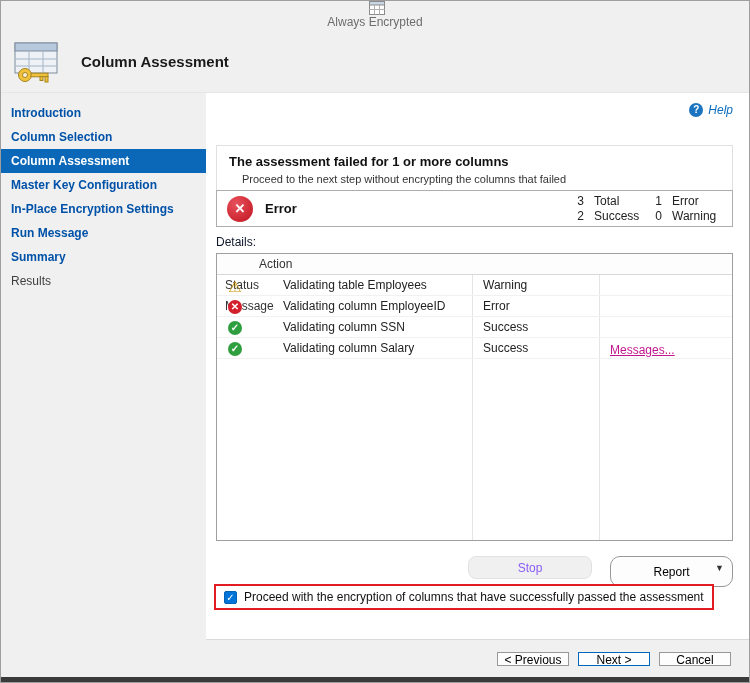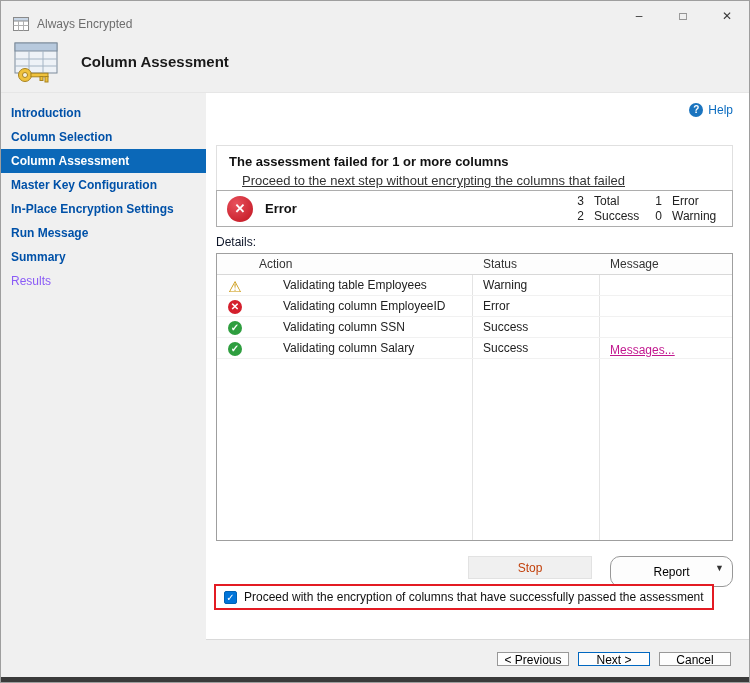--- a/index.html
+++ b/index.html
@@ -1,78 +1,78 @@
 <!DOCTYPE html>
 <html><head>
 <meta charset="utf-8">
 <style>
   * { box-sizing: border-box; margin: 0; padding: 0; }
   body { font-family: "Liberation Sans", sans-serif; background: #ffffff; }
   .window { position: relative; width: 750px; height: 683px; background: #f0f0f0; border: 1px solid #9e9e9e; overflow: hidden; }
 
   
-  .titlebar { position: absolute; top: 0; left: 0; right: 0; height: 30px; display: flex; align-items: flex-end; background: #f0f0f0; }
+  .titlebar { position: absolute; top: 0; left: 0; right: 0; height: 30px; display: flex; align-items: center; background: #f0f0f0; flex-direction: column; }
   .titlebar .app-ico { margin: 0 8px 0 12px; display: inline-flex; }
   .titlebar .t-title { font-size: 12px; color: #6d6d6d; }
   .win-controls { margin-left: auto; display: flex; height: 100%; }
   .win-btn { width: 44px; height: 100%; display: flex; align-items: center; justify-content: center; font-size: 12px; color: #3a3a3a; cursor: pointer; }
 
   
   .app-header { position: absolute; top: 30px; left: 0; right: 0; height: 62px; background: #f0f0f0; border-bottom: 1px solid #e6e6e6; }
   .app-header .hdr-ico { position: absolute; left: 10px; top: 9px; }
   .app-header .hdr-title { position: absolute; left: 80px; top: 22px; font-size: 15px; font-weight: bold; color: #1a1a1a; }
 
   
   .sidebar { position: absolute; top: 92px; left: 0; width: 205px; bottom: 5px; background: #f0f0f0; padding-top: 8px; }
   .nav-item { padding: 5px 4px 5px 10px; font-size: 12px; font-weight: bold; color: #0051a8; cursor: pointer; }
   .nav-item.active { background: #0b68b8; color: #ffffff; }
-  .nav-item.dim { color: #8b5cf6; font-weight: normal; cursor: default; }
+  .nav-item.dim { color: #404040; font-weight: normal; cursor: default; }
 
   
   .main { position: absolute; top: 92px; left: 205px; right: 0; bottom: 5px; display: flex; flex-direction: column; }
   .content { flex: 1; position: relative; background: #ffffff; }
 
   .help { position: absolute; top: 10px; right: 16px; display: flex; align-items: center; gap: 5px; cursor: pointer; }
   .help-ico { width: 14px; height: 14px; border-radius: 50%; background: #1a74bf; color: #fff; font-size: 10px; font-weight: bold; line-height: 14px; text-align: center; }
-  .help-label { font-size: 12px; color: #0b6cc0; }
+  .help-label { font-size: 12px; color: #0b6cc0; font-style: italic; }
 
   .banner { position: absolute; left: 10px; right: 16px; top: 52px; background: #fff; border: 1px solid #e0e0e0; padding: 8px 28px 10px 12px; }
   .banner-title { font-size: 13px; font-weight: bold; color: #111; }
-  .banner-sub { font-size: 13px; color: #333; margin: 4px 0 0 13px; text-decoration: underline; }
+  .banner-sub { font-size: 11px; color: #333; margin: 4px 0 0 13px; }
 
   .statusbox { position: absolute; left: 10px; right: 16px; top: 97px; height: 37px; background: #fff; border: 1px solid #adadad; display: flex; align-items: center; padding: 0 10px; gap: 12px; }
   .big-error { width: 26px; height: 26px; border-radius: 50%; background: radial-gradient(circle at 35% 30%, #e8515c, #c0131f); color: #fff; font-size: 13px; font-weight: bold; line-height: 26px; text-align: center; flex: 0 0 auto; }
   .status-label { font-size: 13px; font-weight: bold; color: #111; }
   .spacer { flex: 1; }
   .stats { display: grid; grid-template-columns: 14px 56px 14px 56px; column-gap: 4px; row-gap: 1px; font-size: 12px; color: #222; }
   .stats .num { text-align: right; }
   .stats .lbl { text-align: left; padding-left: 6px; }
 
   .details-label { position: absolute; left: 10px; top: 142px; font-size: 12px; color: #0f172a; }
 
   .tablebox { position: absolute; left: 10px; right: 16px; top: 160px; height: 288px; background: #fff; border: 1px solid #9f9f9f; overflow: hidden; }
   .vline { position: absolute; top: 0; bottom: 0; width: 1px; background: #e4e4e4; }
   .vline.v1 { left: 255px; } .vline.v2 { left: 382px; }
-  .thead { position: relative; display: flex; height: 21px; line-height: 21px; border-bottom: 1px solid #d8d8d8; font-size: 12px; color: #333; background: #fdfdfd; }
+  .thead { position: relative; display: flex; height: 21px; line-height: 21px; border-bottom: 1px solid #d8d8d8; font-size: 12px; color: #333; background: #fdfdfd; flex-direction: column; }
   .thead .h-action { flex: 1; padding-left: 42px; }
   .thead .h-status { width: 127px; padding-left: 8px; }
   .thead .h-message { width: 130px; padding-left: 8px; }
   .trow { position: relative; display: flex; height: 21px; line-height: 21px; font-size: 12px; color: #222; border-bottom: 1px solid #f1f1f1; cursor: default; }
   .cell.icon { width: 36px; text-align: center; }
   .cell.action { flex: 1; padding-left: 6px; margin-left: 24px; }
   .cell.status { width: 127px; padding-left: 8px; }
   .cell.message { width: 130px; padding-left: 8px; margin-top: 44px; }
   .ico { display: inline-block; width: 14px; height: 14px; border-radius: 50%; color: #fff; font-size: 10px; line-height: 14px; text-align: center; font-weight: bold; vertical-align: middle; }
   .ico.success { background: #2e9e3f; }
   .ico.error { background: #d41f2c; }
   .ico.warning { background: none; border-radius: 0; color: #c89200; font-size: 15px; line-height: 15px; font-weight: normal; }
   .msg-link { color: #c2188f; text-decoration: underline; cursor: pointer; }
 
   .btn { font-size: 12px; text-align: center; border: 1px solid #989898; background: #fdfdfd; cursor: pointer; font-family: "Liberation Sans", sans-serif; }
-  .stop-btn { position: absolute; top: 463px; right: 157px; width: 124px; height: 23px; background: #f0f0f0; border-color: #e2e2e2; color: #c2410c; cursor: default; }
+  .stop-btn { position: absolute; top: 463px; right: 157px; width: 124px; height: 23px; background: #f0f0f0; border-color: #e2e2e2; color: #8b5cf6; cursor: default; border-radius: 8px; }
   .report-btn { position: absolute; top: 463px; right: 16px; width: 123px; height: 31px; display: flex; align-items: center; justify-content: center; gap: 6px; border-radius: 10px; }
   .report-caret { font-size: 9px; color: #333; position: absolute; right: 8px; top: 6px; }
 
   .annotation { position: absolute; left: 8px; top: 491px; border: 2px solid #e31b23; padding: 4px 8px; display: flex; align-items: center; gap: 7px; background: #fff; }
   .checkbox { width: 13px; height: 13px; background: #0074d9; border: 1px solid #0062b4; border-radius: 2px; color: #fff; font-size: 10px; line-height: 12px; text-align: center; cursor: pointer; flex: 0 0 auto; }
   .checkbox-label { font-size: 12px; color: #111; }
 
   .footer { height: 38px; background: #f0f0f0; border-top: 1px solid #d9d9d9; display: flex; align-items: center; justify-content: flex-end; gap: 9px; padding-right: 18px; }
   .footer .btn { width: 72px; height: 14px; }
   .footer .next { border-color: #0067c0; }

